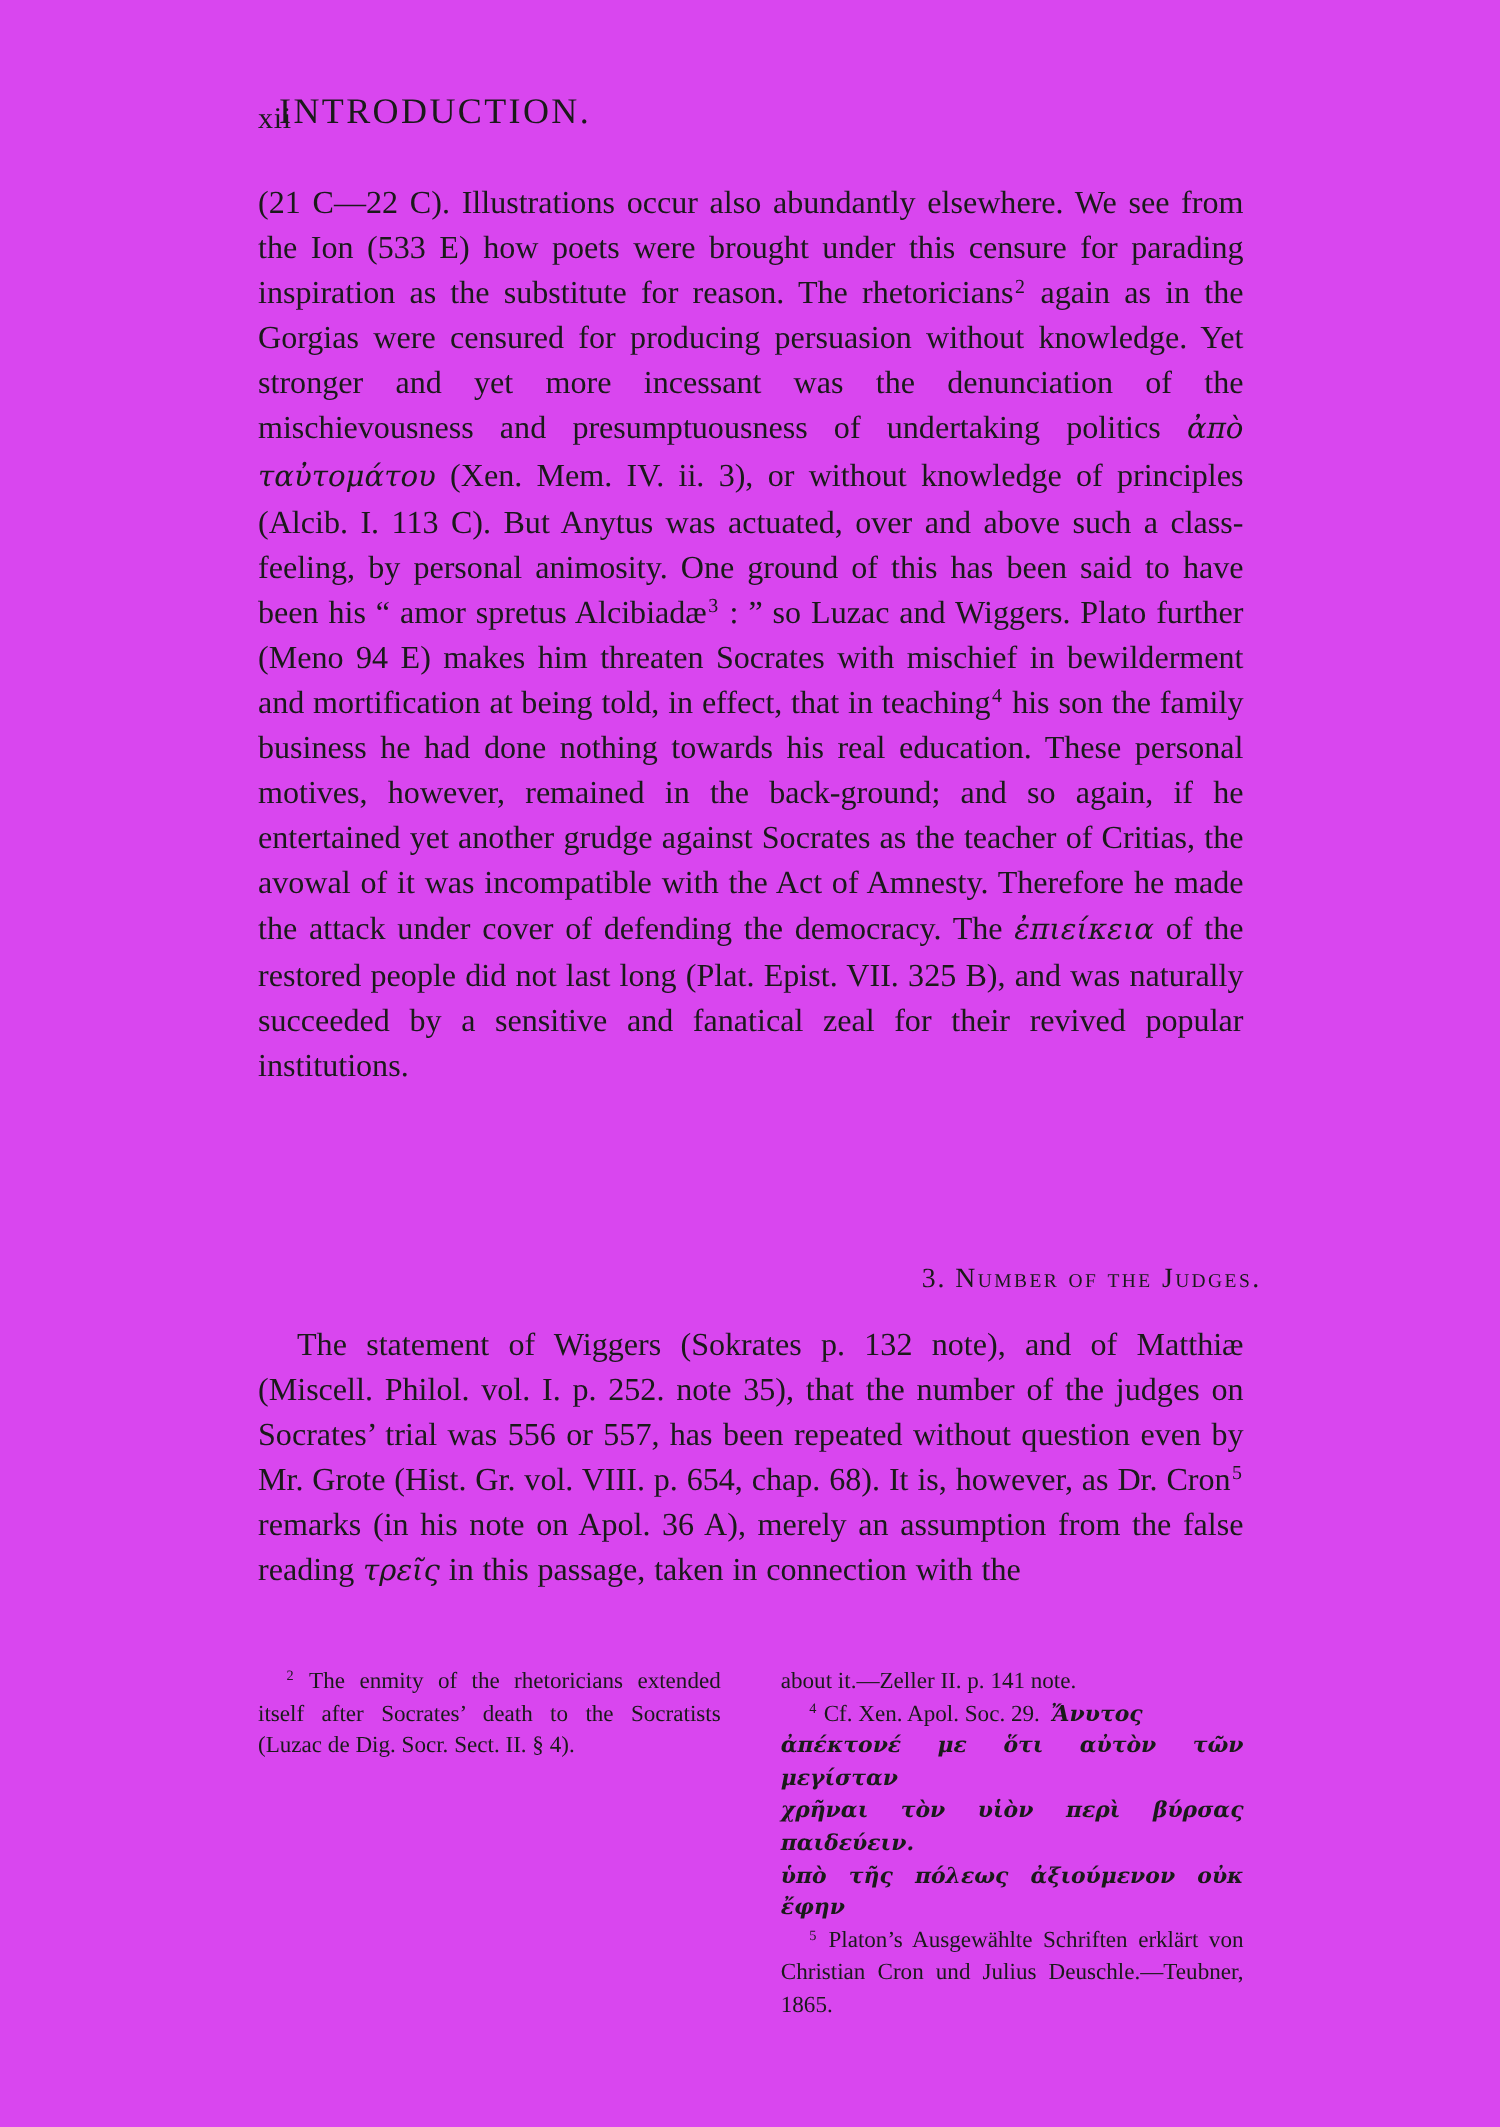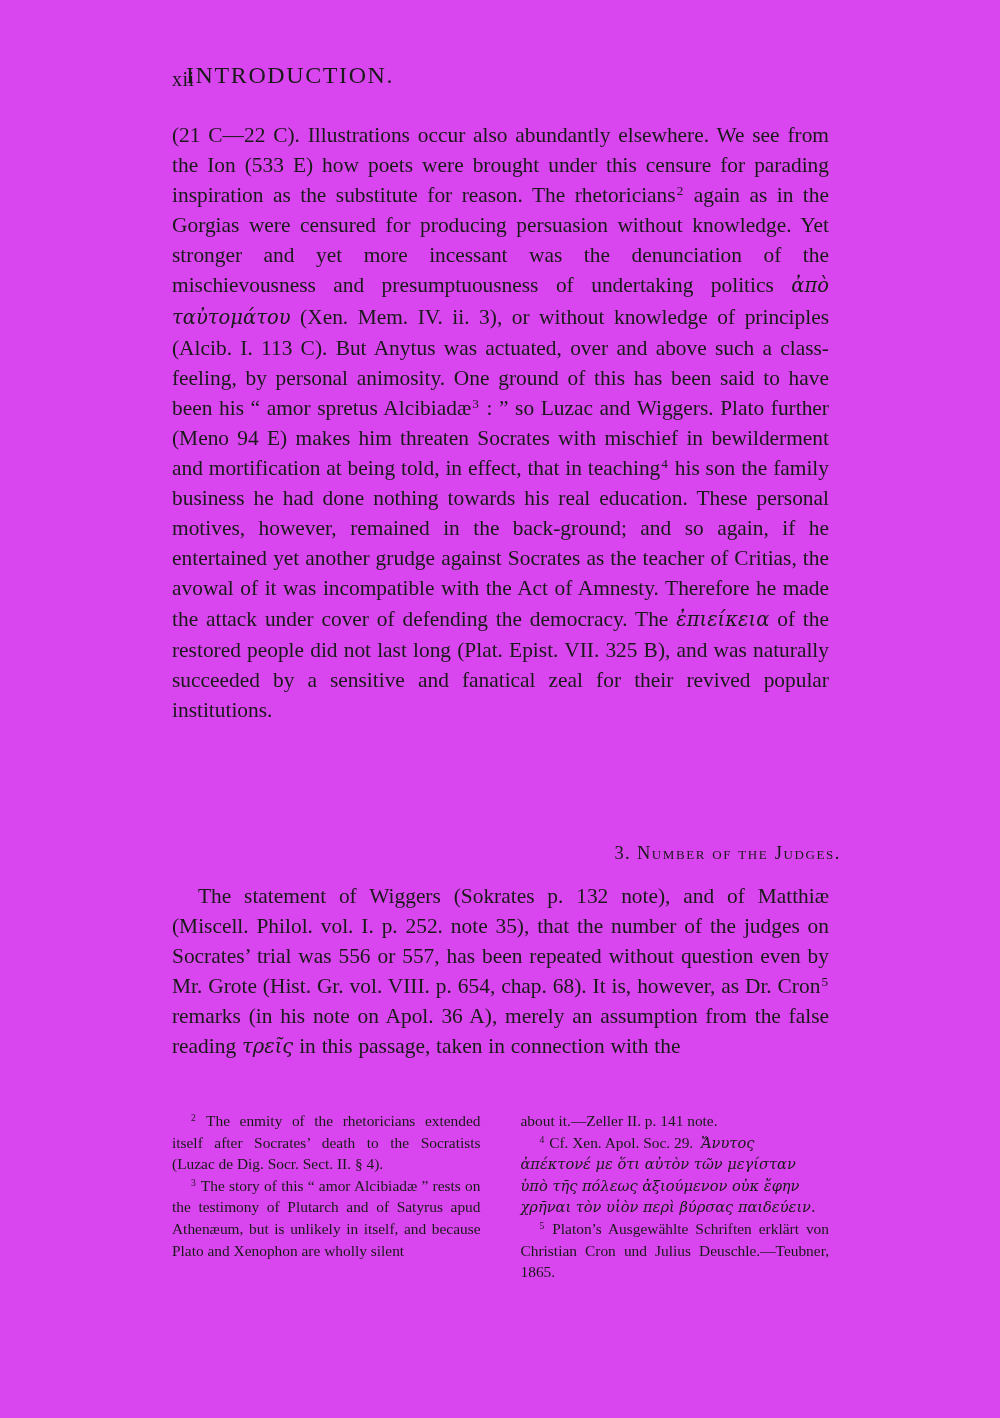--- a/index.html
+++ b/index.html
@@ -120,20 +120,21 @@
     margin: 0;
     text-indent: 18px;
   }
   .fn-col p.cont {
     text-indent: 0;
   }
   .fn-gk {
     font-family: "DejaVu Serif", "Liberation Serif", serif;
     font-style: italic;
     font-size: 14.6px;
+    font-weight: bold;
   }
   .fn-col .gkline {
     text-indent: 0;
     text-align: justify;
     text-align-last: left;
   }
 </style>
 </head>
 <body>
 
@@ -154,27 +155,26 @@
   </div>
 
   <div class="body-block-2">
     <p><span>The statement of Wiggers (Sokrates p. 132 note), and of Matthiæ (Miscell. Philol. vol. I. p. 252. note 35), that the number of the judges on Socrates’ trial was 556 or 557, has been repeated without question even by Mr. Grote (Hist. Gr. vol. VIII. p. 654, chap. 68).   It is, however, as Dr. Cron</span><sup>5</sup><span> remarks (in his note on Apol. 36 A), merely an assumption from the false reading </span><span class="gk">τρεῖς</span><span> in this passage, taken in connection with the</span></p>
   </div>
 
   <div class="footnotes">
 
     <div class="fn-col">
       <p><sup>2</sup> <span>The enmity of the rhetoricians extended itself after Socrates’ death to the Socratists (Luzac de Dig. Socr. Sect. II. § 4).</span></p>
-      <p><sup>3</sup> <span>The story of this “ amor Alcibiadæ ” rests on the testimony of Plutarch and of Satyrus apud Athenæum, but is unlikely in itself, and because Plato and Xenophon are wholly silent</span></p>
     </div>
 
     <div class="fn-col">
       <p class="cont"><span>about it.—Zeller II. p. 141 note.</span></p>
       <p><sup>4</sup> <span>Cf. Xen. Apol. Soc. 29.</span> &nbsp;<span class="fn-gk">Ἄνυτος</span></p>
       <p class="gkline"><span class="fn-gk">ἀπέκτoνέ με ὅτι αὐτὸν τῶν μεγίσταν</span></p>
+      <p class="gkline"><span class="fn-gk">χρῆναι τὸν υἱὸν περὶ βύρσας παιδεύειν.</span></p>
       <p class="gkline"><span class="fn-gk">ὑπὸ τῆς πόλεως ἀξιούμενον οὐκ ἔφην</span></p>
-      <p class="gkline"><span class="fn-gk">χρῆναι τὸν υἱὸν περὶ βύρσας παιδεύειν.</span></p>
       <p><sup>5</sup> <span>Platon’s Ausgewählte Schriften erklärt von Christian Cron und Julius Deuschle.—Teubner, 1865.</span></p>
     </div>
 
   </div>
 
 </div>
 
 </body></html>

